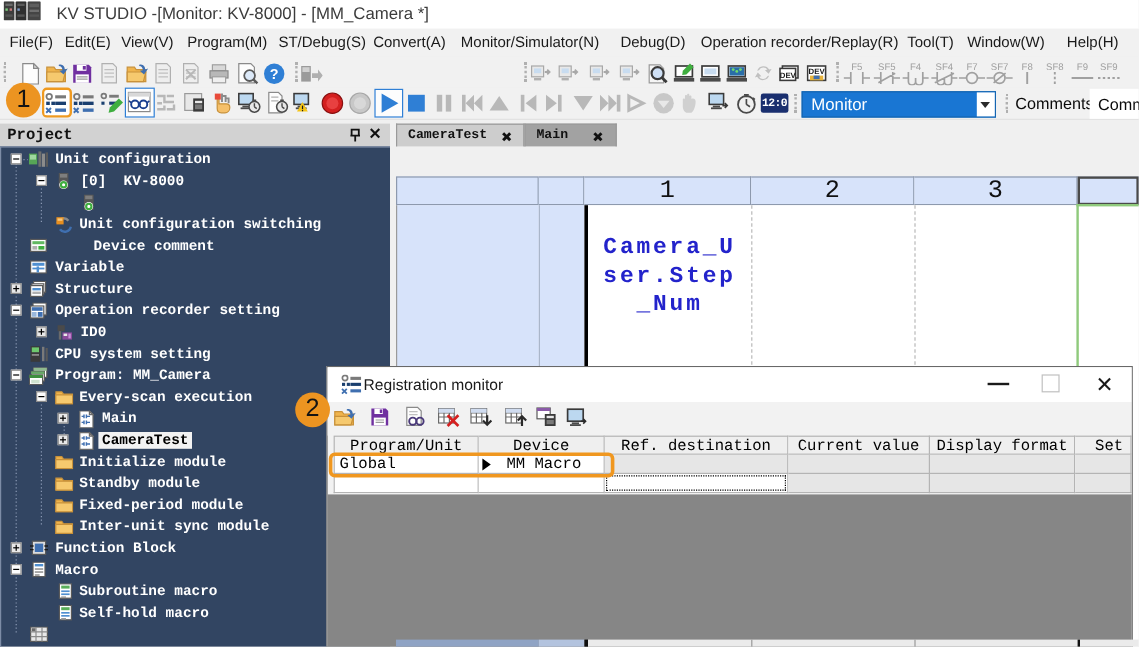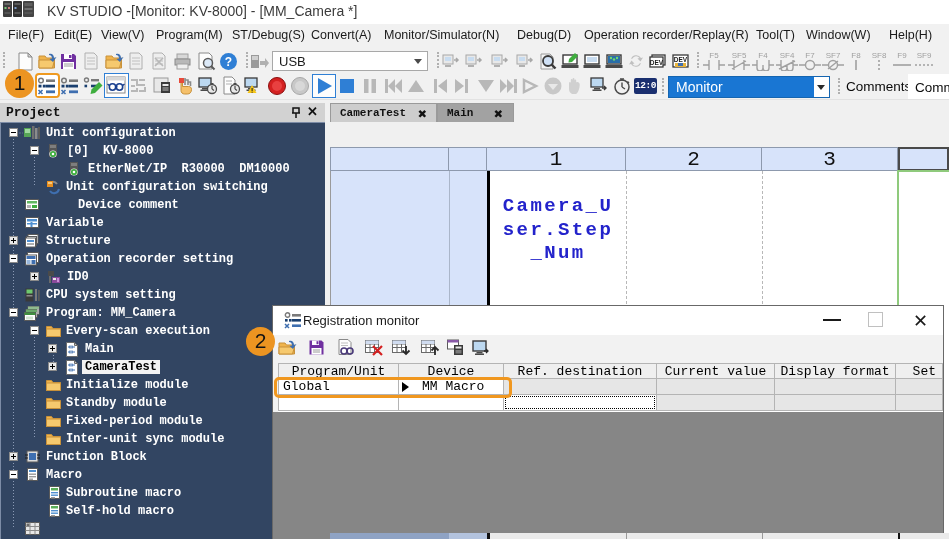--- a/index.html
+++ b/index.html
@@ -124,24 +124,20 @@
 <svg class="abs" style="left:219px;top:5px;" width="19" height="19" viewBox="0 0 19 19">
       <circle cx="9.5" cy="9.5" r="8.5" fill="#2f7fd5"></circle>
       <text x="9.5" y="14" font-size="12" font-weight="bold" fill="#ffffff" text-anchor="middle" font-family="Liberation Sans">?</text>
     </svg>
 <span class="grip" style="left:246px; top:5px; height:16px;"></span>
 <svg class="abs" style="left:250px;top:5px;" width="19" height="19" viewBox="0 0 19 19">
       <rect x="1" y="3" width="8" height="13" fill="#9a9a9a"></rect>
       <rect x="2" y="4" width="6" height="4" fill="#d0d0d0"></rect>
       <path d="M10 9 h5 v-3 l4 5 -4 5 v-3 h-5 z" fill="#b0b0b0"></path>
     </svg>
-<div class="abs" style="left:272px; top:4px; width:156px; height:20px; background:#ffffff; border:1px solid #a8a8a8;">
-      <span style="position:absolute; left:6px; top:2px; font-size:13px; color:#1a1a1a;">USB</span>
-      <span style="position:absolute; right:5px; top:7px; width:0; height:0; border-top:5px solid #4a4a4a; border-left:4px solid transparent; border-right:4px solid transparent;"></span>
-    </div>
 <span class="grip" style="left:437px; top:5px; height:16px;"></span>
 <svg class="abs" style="left:442px;top:5px;" width="19" height="19" viewBox="0 0 19 19">
       <rect x="1" y="3" width="10" height="9" fill="#e8e8e8" stroke="#a8a8a8"></rect>
       <rect x="3" y="5" width="6" height="4" fill="#c8dcf0"></rect>
       <rect x="3" y="13" width="6" height="2" fill="#b0b0b0"></rect>
       <path d="M12 8 h4 m-2 -2 l2 2 -2 2" stroke="#a8a8a8" stroke-width="1.5" fill="none"></path>
     </svg>
 <svg class="abs" style="left:465px;top:5px;" width="19" height="19" viewBox="0 0 19 19">
       <rect x="1" y="3" width="10" height="9" fill="#e8e8e8" stroke="#a8a8a8"></rect>
       <rect x="3" y="5" width="6" height="4" fill="#c8dcf0"></rect>
@@ -449,21 +445,20 @@
           </svg></span>
 <span class="txt" style="left:66px;">[0]  KV-8000</span>
 </div>
 <div class="trow" style="left:0;top:37px;width:324px;">
 <span class="ticon" style="left:68px;"><svg width="14" height="15" viewBox="0 0 14 15">
             <rect x="1" y="0" width="8" height="13" fill="#565656"></rect>
             <rect x="2" y="1" width="6" height="3" fill="#7e7e7e"></rect>
             <circle cx="5" cy="10" r="3.6" fill="#ffffff"></circle>
             <circle cx="5" cy="10" r="2.2" fill="none" stroke="#3fae3f" stroke-width="1.8"></circle>
           </svg></span>
-<span class="txt" style="left:87px;">EtherNet/IP  R30000  DM10000</span>
 </div>
 <div class="trow" style="left:0;top:55px;width:324px;">
 <span class="ticon" style="left:45px;"><svg width="15" height="15" viewBox="0 0 15 15">
             <path d="M2 6 a5 5 0 0 1 9-2" fill="none" stroke="#8a8a8a" stroke-width="2"></path>
             <path d="M13 9 a5 5 0 0 1-9 2" fill="none" stroke="#3f6fb0" stroke-width="2"></path>
             <rect x="1" y="1" width="6" height="6" fill="#e88f1f"></rect>
             <rect x="2" y="2" width="4" height="2" fill="#f7c97e"></rect>
           </svg></span>
 <span class="txt" style="left:65px;">Unit configuration switching</span>
 </div>

